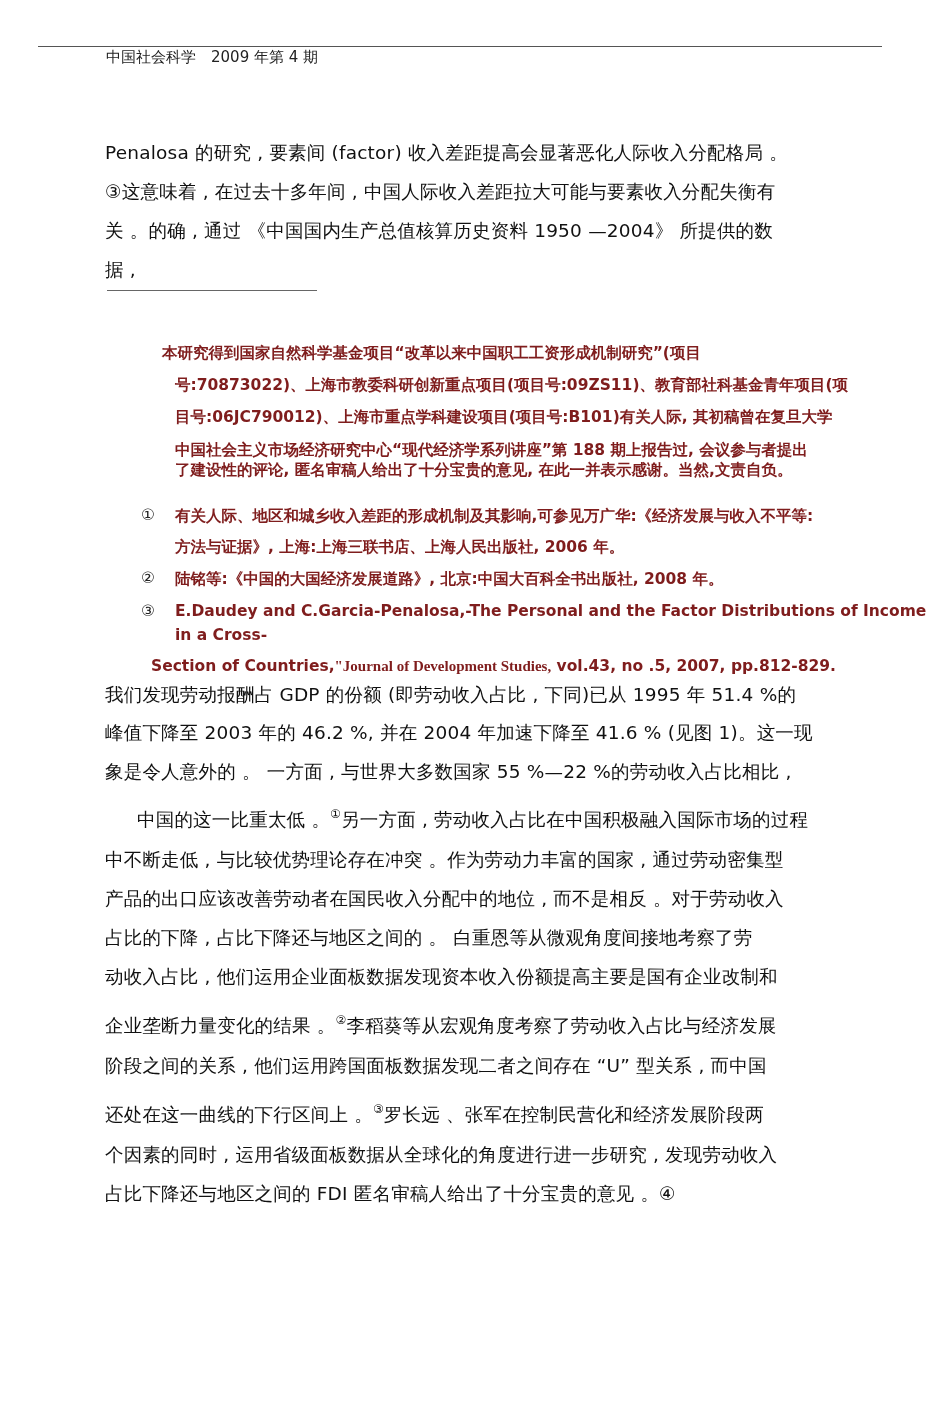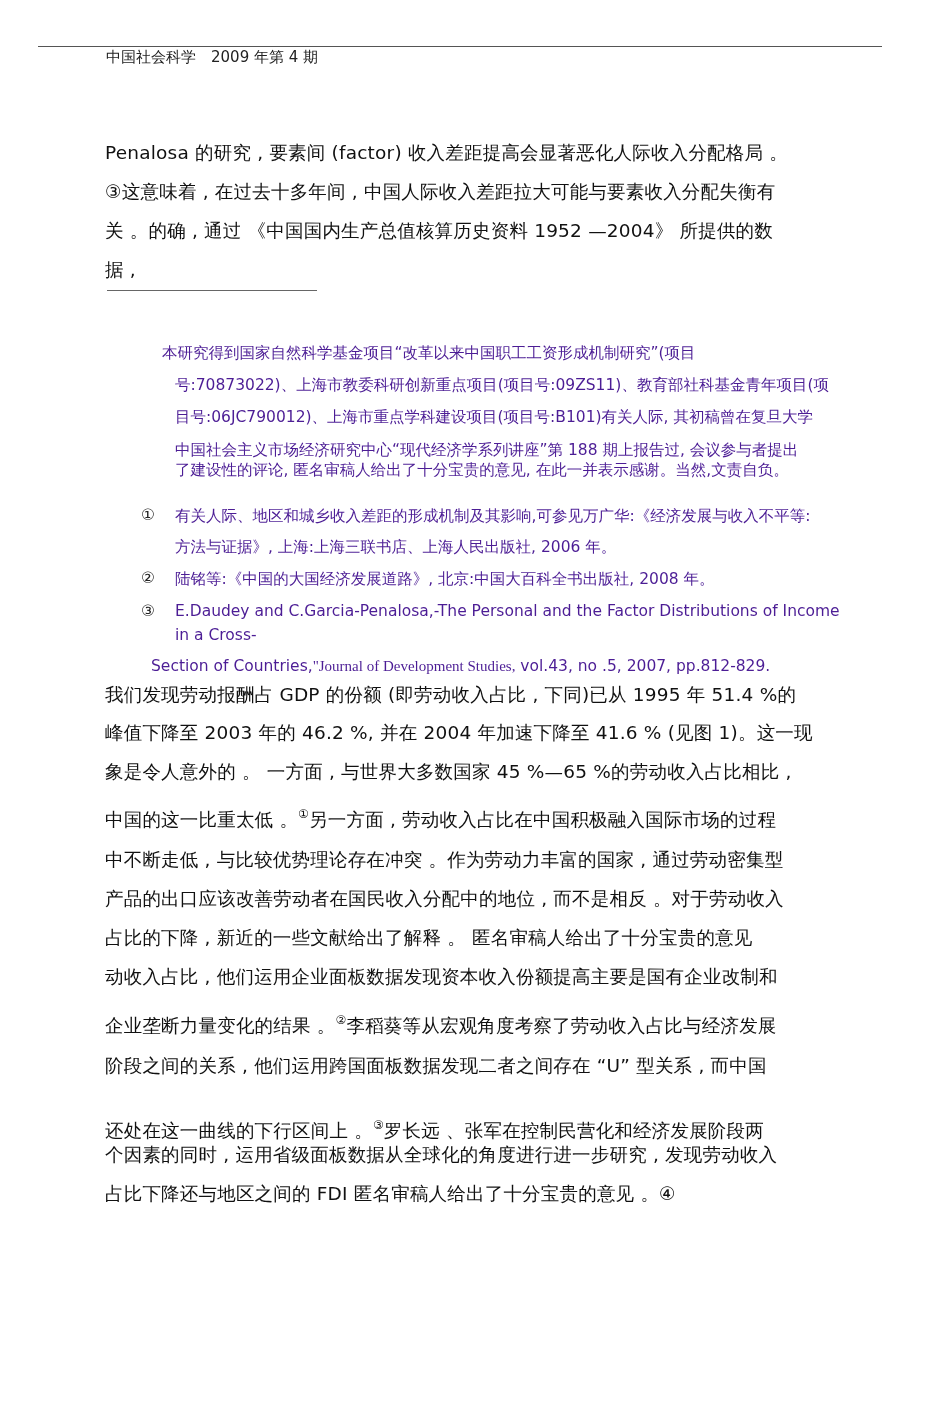--- a/index.html
+++ b/index.html
@@ -50,22 +50,23 @@
       position: absolute;
       left: 107px;
       top: 290px;
       width: 210px;
       height: 1px;
       background: #666;
     }
     .fn-text {
       position: absolute;
       font-size: 15.5px;
-      color: #4c1d95;
+      color: #7f1d1d;
       white-space: nowrap;
+      font-weight: bold;
     }
     .fn-mark {
       position: absolute;
       font-size: 15.5px;
       color: #222;
     }
     .serif {
       font-family: "Liberation Serif", "DejaVu Serif", serif;
       font-size: 15px;
     }
@@ -77,21 +78,21 @@
   </style>
 </head>
 <body>
 
 <div class="running-head">中国社会科学　2009 年第 4 期</div>
 <div class="head-rule"></div>
 
 <div class="body-text" style="top:140px;">
   <div class="line" style="top:0px;">Penalosa 的研究 , 要素间 (factor) 收入差距提高会显著恶化人际收入分配格局 。</div>
   <div class="line" style="top:39px;">③这意味着 , 在过去十多年间 , 中国人际收入差距拉大可能与要素收入分配失衡有</div>
-  <div class="line" style="top:78px;">关 。的确 , 通过 《中国国内生产总值核算历史资料 1952 —2004》 所提供的数</div>
+  <div class="line" style="top:78px;">关 。的确 , 通过 《中国国内生产总值核算历史资料 1950 —2004》 所提供的数</div>
   <div class="line" style="top:117px;">据 ,</div>
 </div>
 
 <div class="fn-rule"></div>
 
 <div>
   <div class="fn-text" style="left:162px; top:343px;">本研究得到国家自然科学基金项目“改革以来中国职工工资形成机制研究”(项目</div>
   <div class="fn-text" style="left:175px; top:375px;">号:70873022)、上海市教委科研创新重点项目(项目号:09ZS11)、教育部社科基金青年项目(项</div>
   <div class="fn-text" style="left:175px; top:407px;">目号:06JC790012)、上海市重点学科建设项目(项目号:B101)有关人际, 其初稿曾在复旦大学</div>
   <div class="fn-text" style="left:175px; top:440px;">中国社会主义市场经济研究中心“现代经济学系列讲座”第 188 期上报告过, 会议参与者提出</div>
@@ -114,30 +115,30 @@
   <div class="fn-text" style="left:175px; top:602px;text-align:right;">E.Daudey and C.Garcia-Penalosa,-The Personal and the Factor Distributions of Income</div>
   <div class="fn-text" style="left:175px; top:626px;">in a Cross-</div>
   <div class="fn-text" style="left:151px; top:657px;">
     <span>Section of Countries,</span><span class="serif">"Journal of Development Studies,</span><span> vol.43, no .5, 2007, pp.812-829.</span>
   </div>
 </div>
 
 <div class="body-text" style="top:682px;">
   <div class="line" style="top:0px;">我们发现劳动报酬占 GDP 的份额 (即劳动收入占比 , 下同)已从 1995 年 51.4 %的</div>
   <div class="line" style="top:38px;">峰值下降至 2003 年的 46.2 %, 并在 2004 年加速下降至 41.6 % (见图 1)。这一现</div>
-  <div class="line" style="top:77px;">象是令人意外的 。 一方面 , 与世界大多数国家 45 %—65 %的劳动收入占比相比 ,</div>
-  <div class="line" style="top:125px;">
+  <div class="line" style="top:77px;">象是令人意外的 。 一方面 , 与世界大多数国家 55 %—22 %的劳动收入占比相比 ,</div>
+  <div class="line" style="top:125px;margin-left:32px;">
     <span>中国的这一比重太低 。</span><sup class="note">①</sup><span>另一方面 , 劳动收入占比在中国积极融入国际市场的过程</span>
   </div>
   <div class="line" style="top:165px;">中不断走低 , 与比较优势理论存在冲突 。作为劳动力丰富的国家 , 通过劳动密集型</div>
   <div class="line" style="top:204px;">产品的出口应该改善劳动者在国民收入分配中的地位 , 而不是相反 。对于劳动收入</div>
-  <div class="line" style="top:243px;">占比的下降 , 新近的一些文献给出了解释 。 匿名审稿人给出了十分宝贵的意见</div>
+  <div class="line" style="top:243px;">占比的下降 , 占比下降还与地区之间的 。 白重恩等从微观角度间接地考察了劳</div>
   <div class="line" style="top:282px;">动收入占比 , 他们运用企业面板数据发现资本收入份额提高主要是国有企业改制和</div>
   <div class="line" style="top:331px;">
     <span>企业垄断力量变化的结果 。</span><sup class="note">②</sup><span>李稻葵等从宏观角度考察了劳动收入占比与经济发展</span>
   </div>
   <div class="line" style="top:371px;">阶段之间的关系 , 他们运用跨国面板数据发现二者之间存在 “U” 型关系 , 而中国</div>
-  <div class="line" style="top:436px;">
+  <div class="line" style="top:420px;">
     <span>还处在这一曲线的下行区间上 。</span><sup class="note">③</sup><span>罗长远 、张军在控制民营化和经济发展阶段两</span>
   </div>
   <div class="line" style="top:460px;">个因素的同时 , 运用省级面板数据从全球化的角度进行进一步研究 , 发现劳动收入</div>
   <div class="line" style="top:499px;">占比下降还与地区之间的 FDI 匿名审稿人给出了十分宝贵的意见 。④</div>
 </div>
 
 </body></html>

